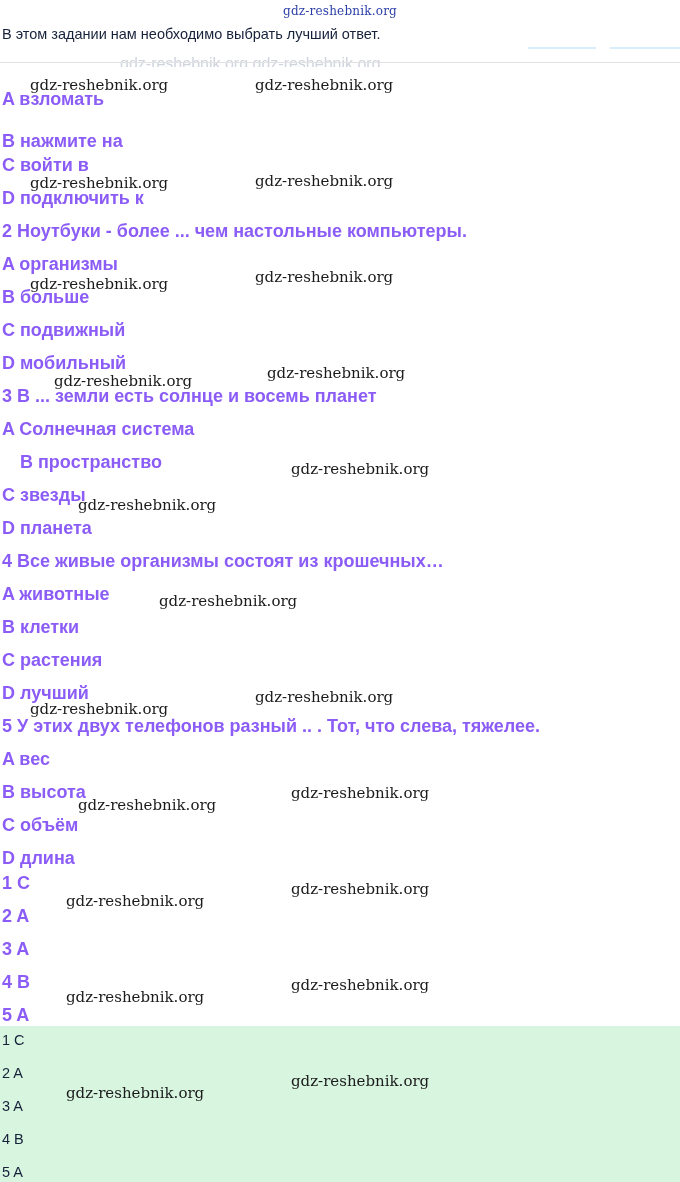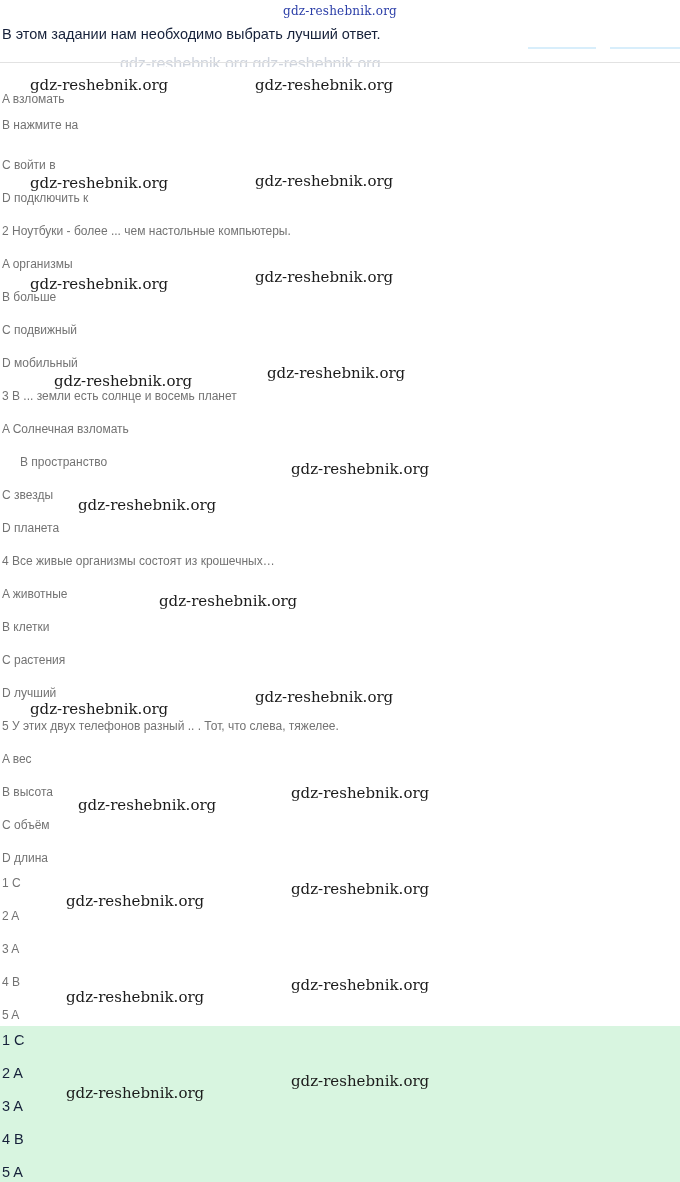--- a/index.html
+++ b/index.html
@@ -75,24 +75,25 @@
     height: 12px;
     overflow: hidden;
     font-size: 16px;
     color: #cfd4dd;
     white-space: nowrap;
   }
   
   .row {
     position: absolute;
     left: 2px;
-    font-size: 12px;
+    font-size: 18px;
     line-height: 18px;
-    color: #737373;
+    color: #8b5cf6;
     white-space: nowrap;
+    font-weight: bold;
   }
   
   .wm {
     position: absolute;
     font-family: "DejaVu Serif", serif;
     font-size: 15px;
     color: #1b1b1b;
     white-space: nowrap;
   }
   
@@ -125,30 +126,30 @@
   <div class="rule-a"></div>
   <div class="rule-b"></div>
 
   <div class="ghost-line">gdz-reshebnik.org   gdz-reshebnik.org</div>
   <div class="divider"></div>
 
   <div class="highlight"></div>
 
   <div id="lines-container">
       <div class="row" style="top: 90px;">A взломать</div>
-      <div class="row" style="top: 116px;">B нажмите на</div>
+      <div class="row" style="top: 132px;">B нажмите на</div>
       <div class="row" style="top: 156px;">C войти в</div>
       <div class="row" style="top: 189px;">D подключить к</div>
       <div class="row" style="top: 222px;">2 Ноутбуки - более ... чем настольные компьютеры.</div>
       <div class="row" style="top: 255px;">A организмы</div>
       <div class="row" style="top: 288px;">B больше</div>
       <div class="row" style="top: 321px;">C подвижный</div>
       <div class="row" style="top: 354px;">D мобильный</div>
       <div class="row" style="top: 387px;">3 В ... земли есть солнце и восемь планет</div>
-      <div class="row" style="top: 420px;">A Солнечная взломать</div>
+      <div class="row" style="top: 420px;">A Солнечная система</div>
       <div class="row" style="top: 453px; margin-left: 18px;">B пространство</div>
       <div class="row" style="top: 486px;">C звезды</div>
       <div class="row" style="top: 519px;">D планета</div>
       <div class="row" style="top: 552px;">4 Все живые организмы состоят из крошечных…</div>
       <div class="row" style="top: 585px;">A животные</div>
       <div class="row" style="top: 618px;">B клетки</div>
       <div class="row" style="top: 651px;">C растения</div>
       <div class="row" style="top: 684px;">D лучший</div>
       <div class="row" style="top: 717px;">5 У этих двух телефонов разный .. . Тот, что слева, тяжелее.</div>
       <div class="row" style="top: 750px;">A вес</div>

